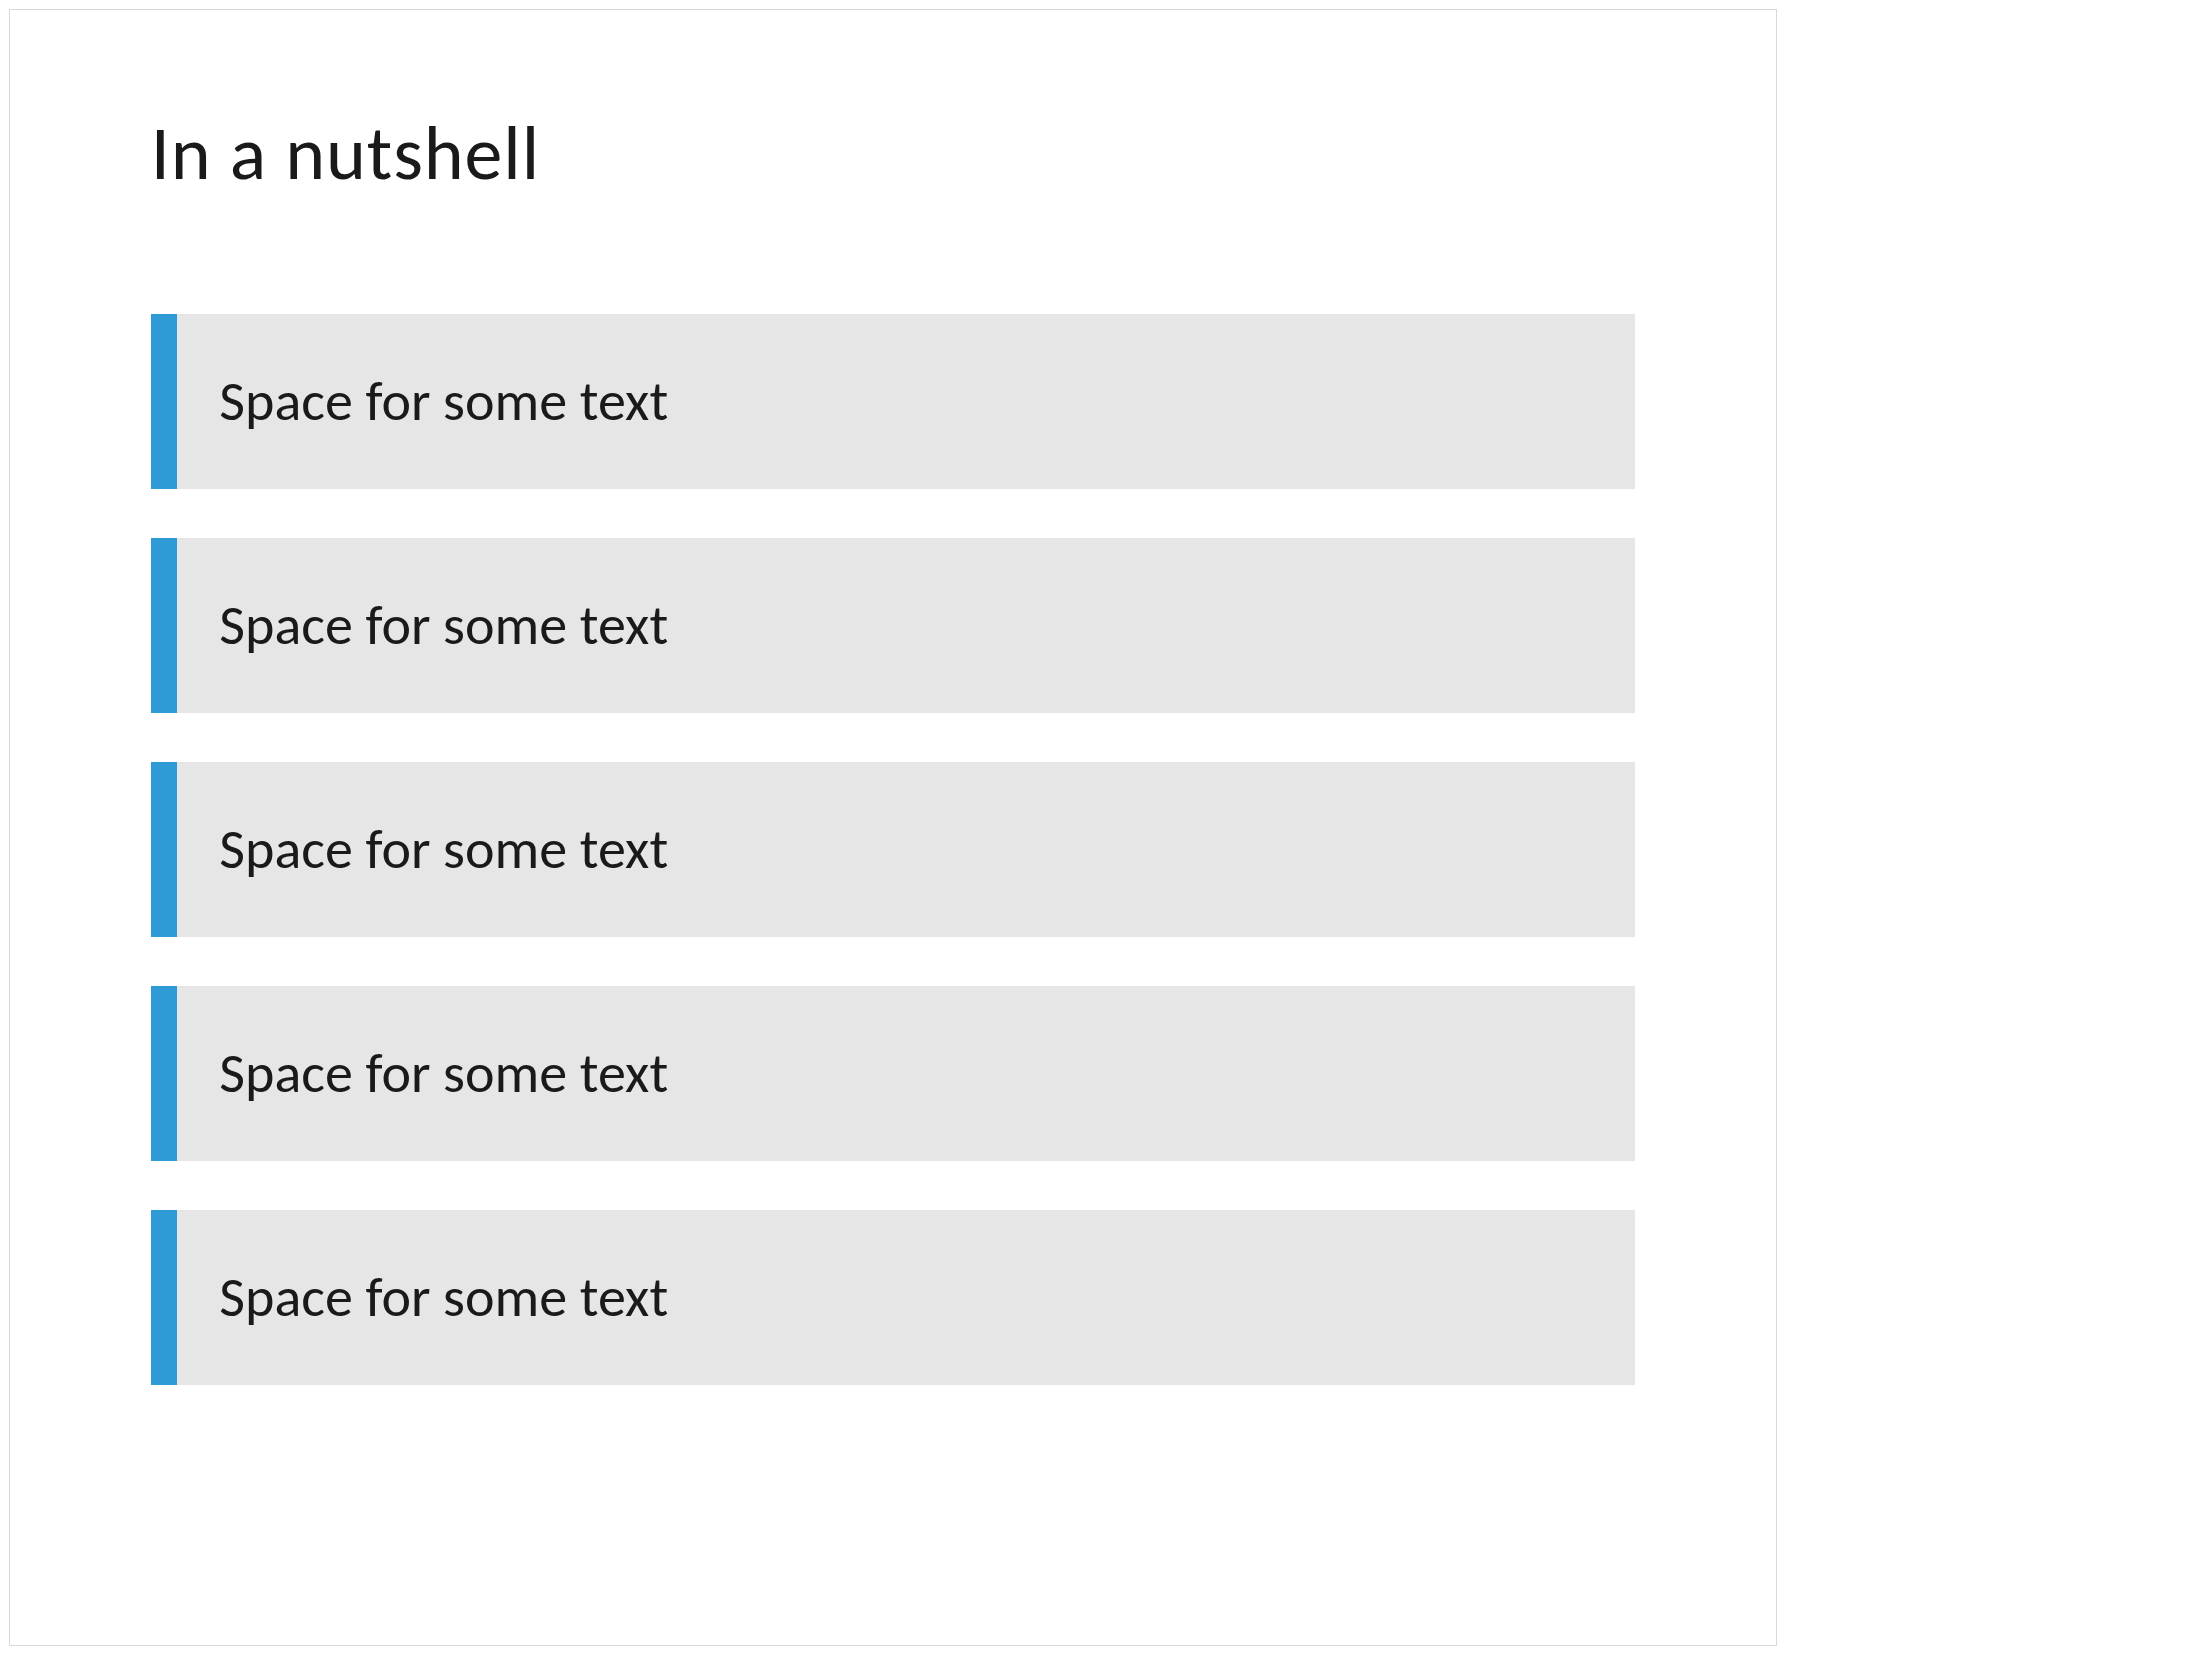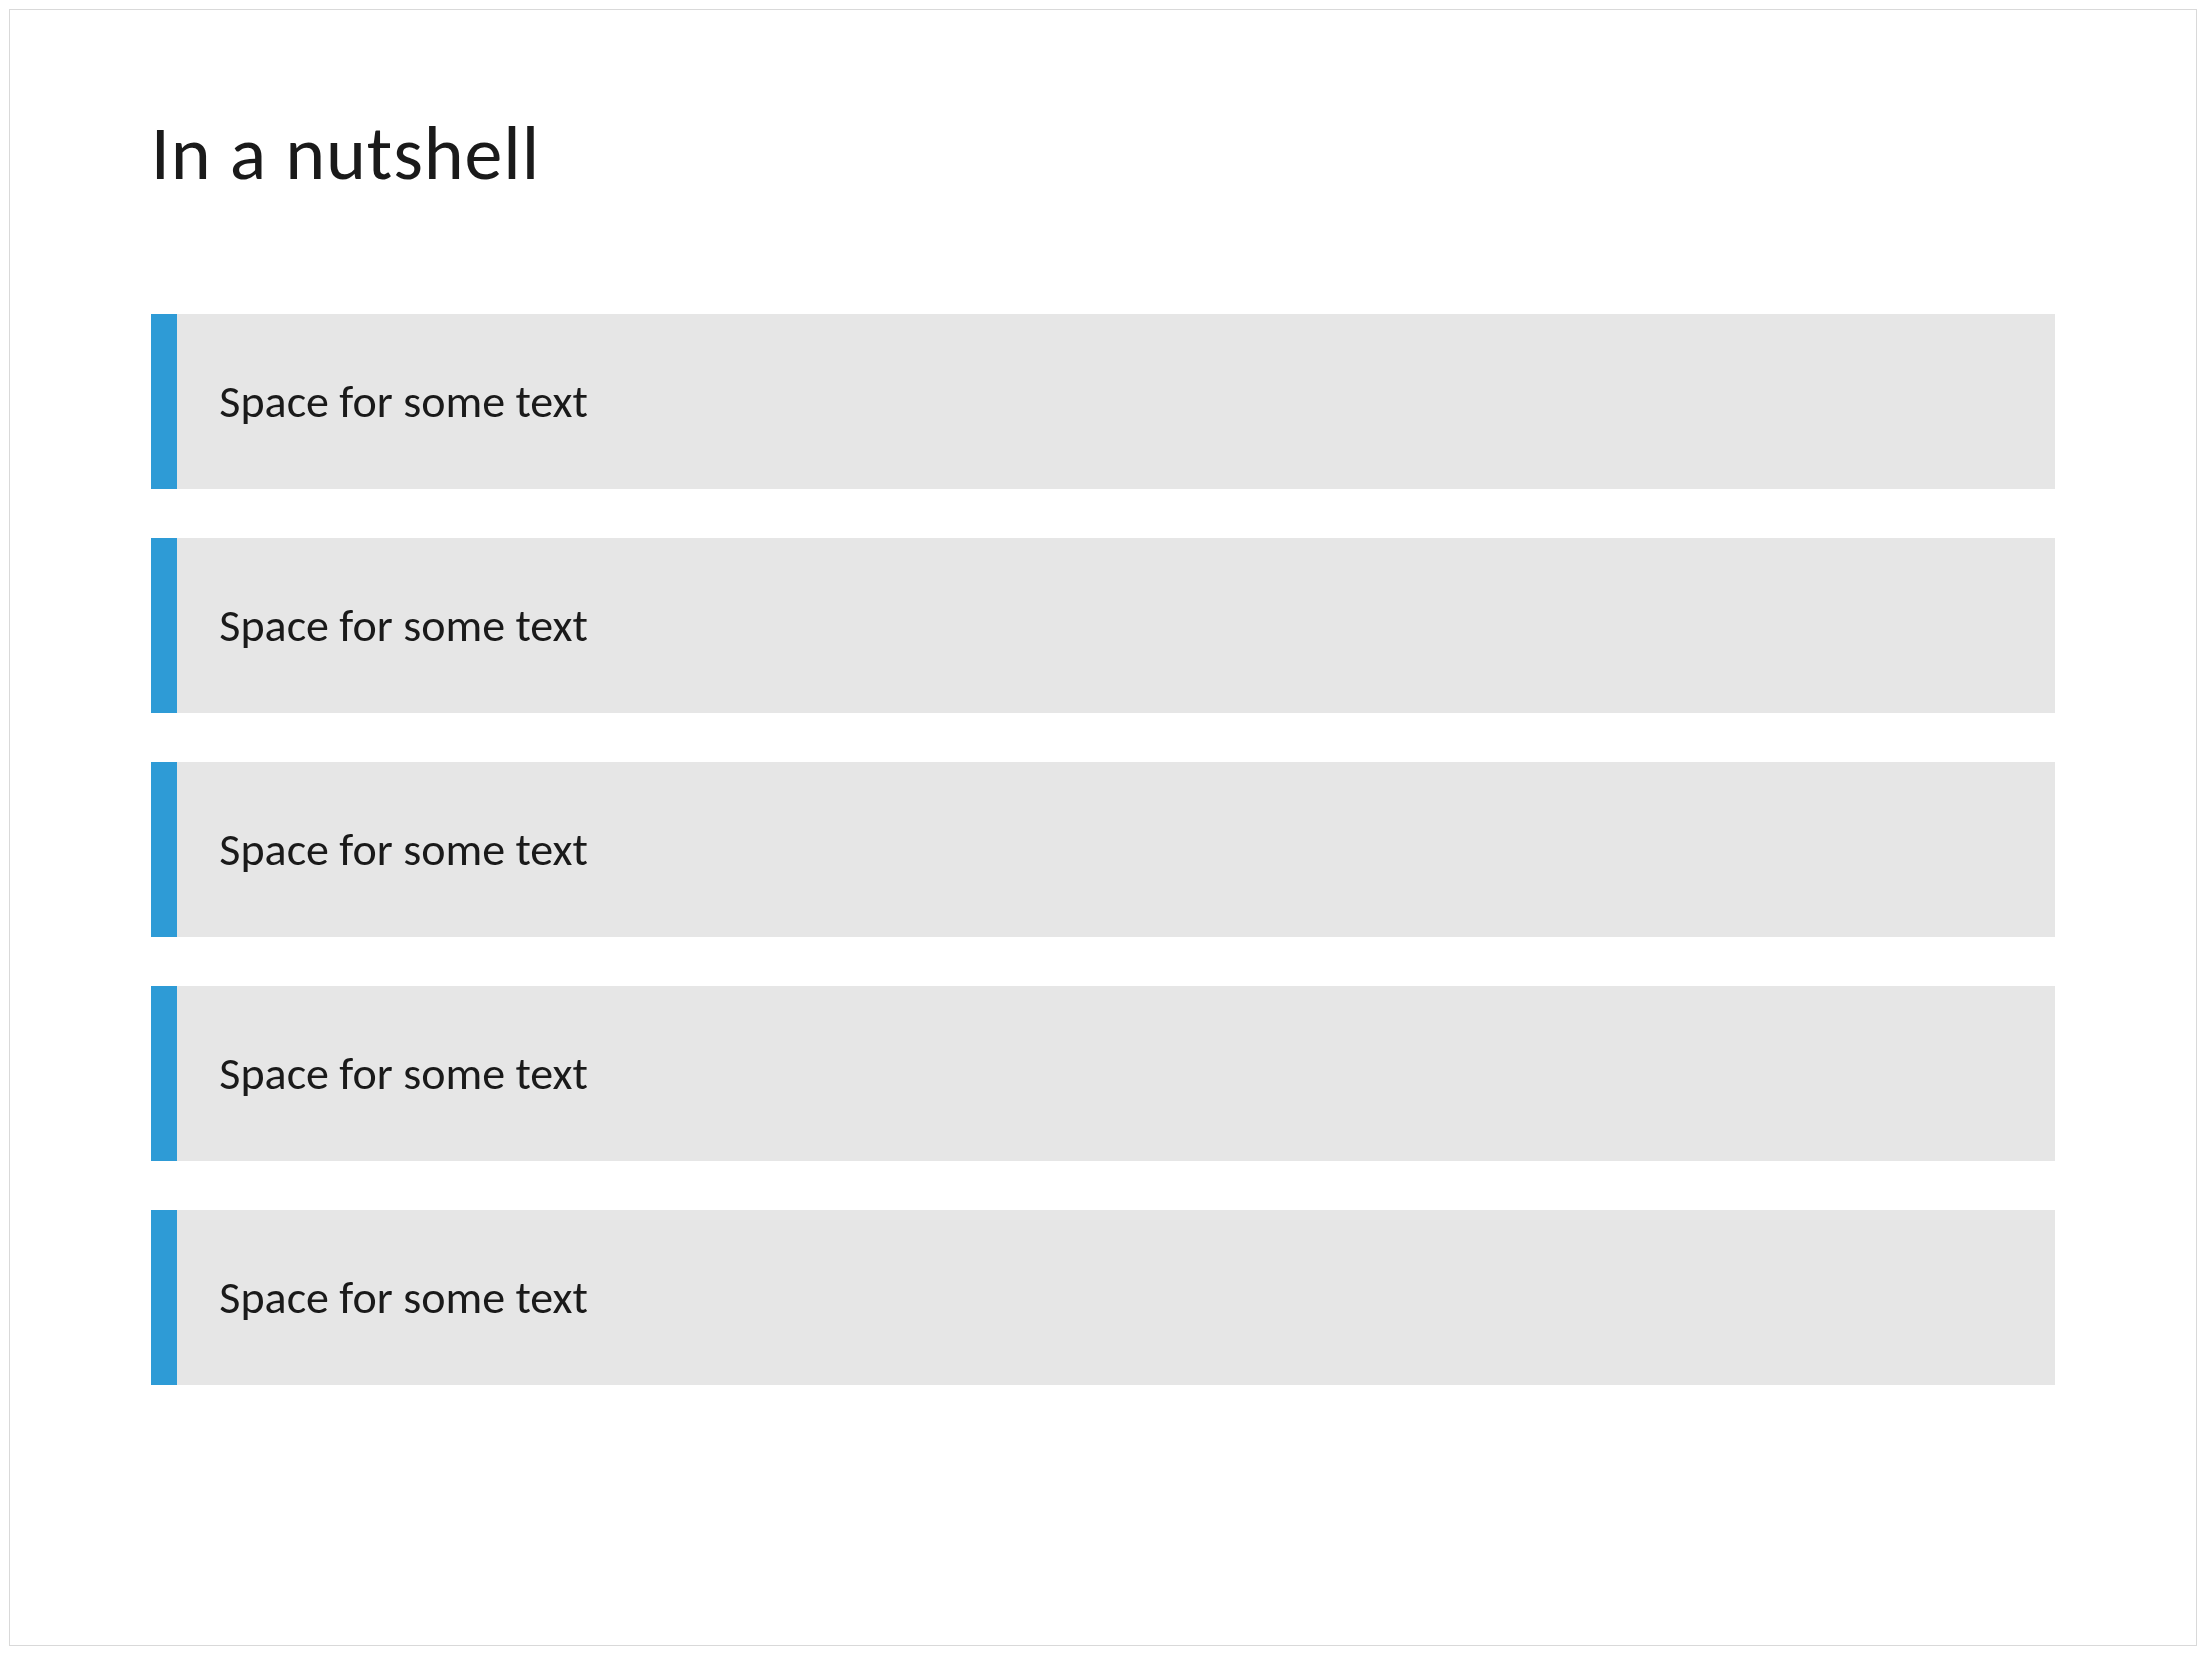--- a/index.html
+++ b/index.html
@@ -11,21 +11,21 @@
       font-family: Calibri, 'Segoe UI', Arial, sans-serif;
       background: #ffffff;
       width: 2206px;
       height: 1654px;
       position: relative;
     }
     .slide-container {
       position: absolute;
       top: 8.8px;
       left: 8.8px;
-      width: 2188px;
+      width: 1768px;
       height: 1637px;
       border: 1.8px solid #d9d9d9;
       background: #ffffff;
       padding: 97px 141px 88px 141px;
     }
     .slide-title {
       font-size: 76px;
       font-weight: 400;
       color: #1a1a1a;
       margin-bottom: 115px;
@@ -47,21 +47,21 @@
       flex-shrink: 0;
     }
     .item-body {
       flex: 1;
       background: #e6e6e6;
       display: flex;
       align-items: center;
       padding-left: 42px;
     }
     .item-text {
-      font-size: 46px;
+      font-size: 56px;
       color: #1a1a1a;
       font-weight: 400;
     }
   </style>
 </head>
 <body>
 
 <div class="slide-container">
   <h1 class="slide-title">In a nutshell</h1>
   <div class="items-wrapper">

